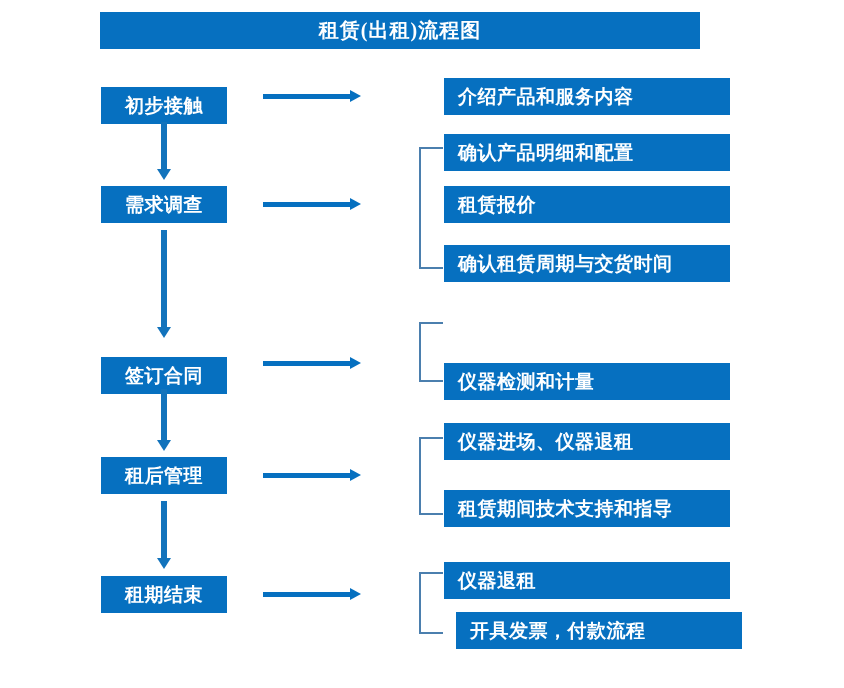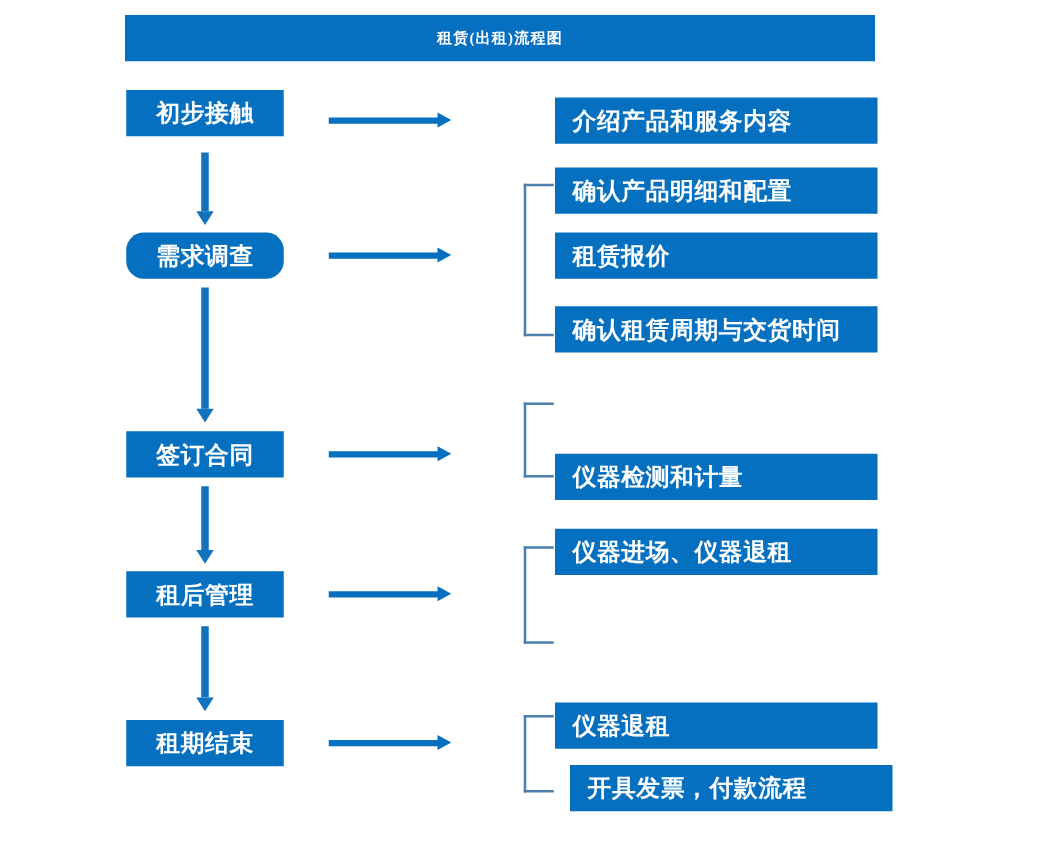--- a/index.html
+++ b/index.html
@@ -32,34 +32,34 @@
     position: absolute;
     left: 100px;
     top: 12px;
     width: 600px;
     height: 37px;
     background: #0670c0;
     color: #ffffff;
     display: flex;
     align-items: center;
     justify-content: center;
-    font-size: 12px;
+    font-size: 20px;
     font-weight: 700;
     letter-spacing: 1px;
   }
   .stage-box {
     left: 101px;
     width: 126px;
     height: 37px;
     justify-content: center;
     font-size: 19px;
   }
   .detail-box {
     left: 444px;
-    width: 258px;
+    width: 286px;
     height: 37px;
     padding-left: 14px;
     font-size: 19px;
   }
   
   .h-arrow {
     position: absolute;
     height: 12px;
   }
   .h-arrow .shaft {
@@ -110,23 +110,23 @@
     background: transparent;
   }
 </style>
 </head>
 <body>
 
 <div id="canvas">
 
   <div class="title-banner">租赁(出租)流程图</div>
 
-  <div class="box stage-box" style="top:72px;">初步接触</div>
-  <div class="box stage-box" style="top:186px;border-radius:14px;">需求调查</div>
-  <div class="box stage-box" style="top:345px;">签订合同</div>
+  <div class="box stage-box" style="top:87px;">初步接触</div>
+  <div class="box stage-box" style="top:186px;">需求调查</div>
+  <div class="box stage-box" style="top:357px;">签订合同</div>
   <div class="box stage-box" style="top:457px;">租后管理</div>
   <div class="box stage-box" style="top:576px;">租期结束</div>
 
   <div class="v-arrow" style="left:157px; top:122px; height:58px;">
     <div class="shaft" style="height:47px;"></div>
     <div class="head" style="top:47px;"></div>
   </div>
   <div class="v-arrow" style="left:157px; top:230px; height:108px;">
     <div class="shaft" style="height:97px;"></div>
     <div class="head" style="top:97px;"></div>
@@ -167,17 +167,18 @@
   <div class="bracket" style="top:572px; height:62px;"></div>
 
   <div class="box detail-box" style="top:78px;">介绍产品和服务内容</div>
   <div class="box detail-box" style="top:134px;">确认产品明细和配置</div>
   <div class="box detail-box" style="top:186px;">租赁报价</div>
   <div class="box detail-box" style="top:245px;">确认租赁周期与交货时间</div>
 
   <div class="box detail-box" style="top:363px;">仪器检测和计量</div>
 
   <div class="box detail-box" style="top:423px;">仪器进场、仪器退租</div>
+  <div class="box detail-box" style="top:490px;">租赁期间技术支持和指导</div>
 
   <div class="box detail-box" style="top:562px;text-align:center;">仪器退租</div>
   <div class="box detail-box" style="top:612px;margin-left:12px;">开具发票，付款流程</div>
 
 </div>
 
 </body></html>

